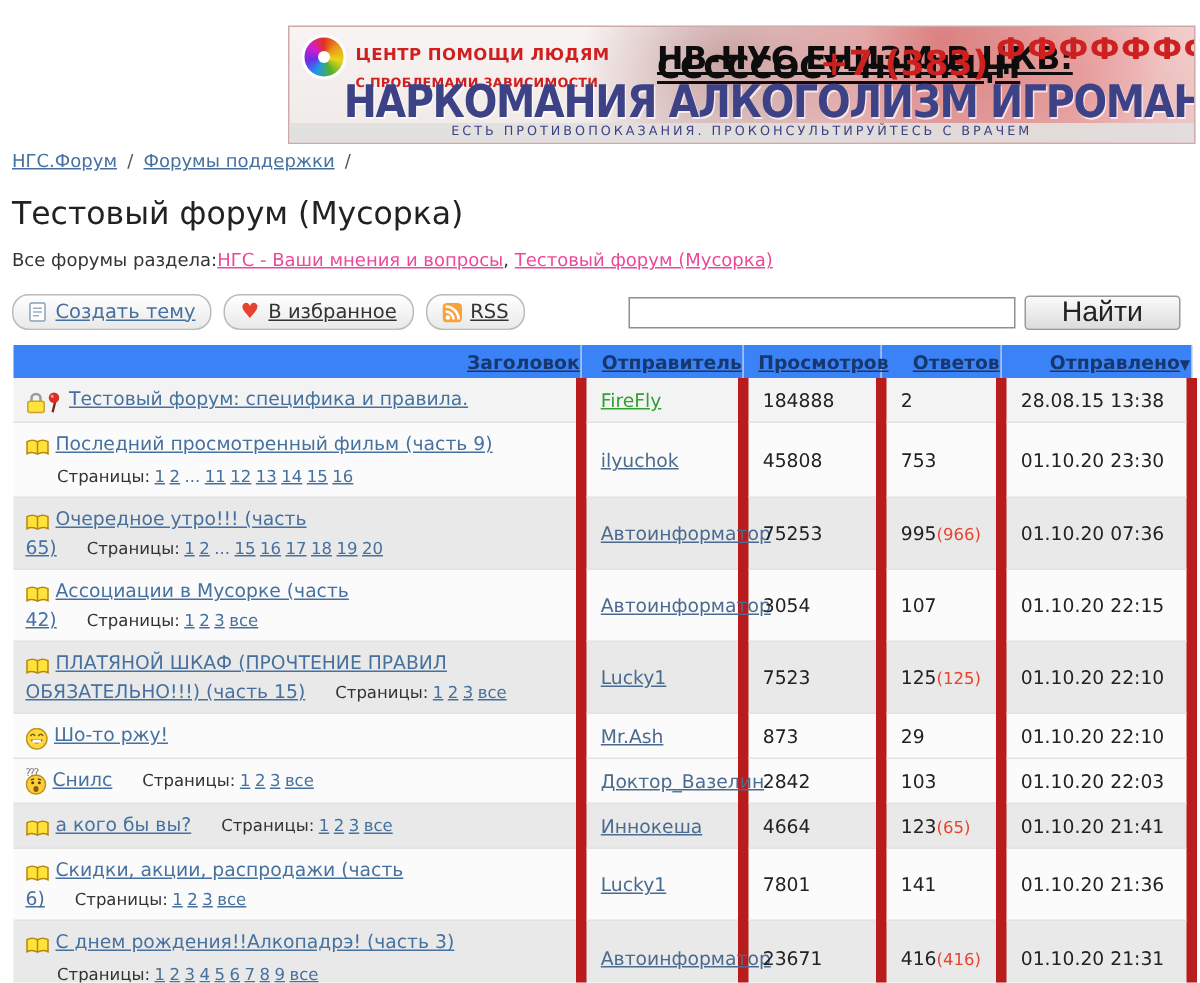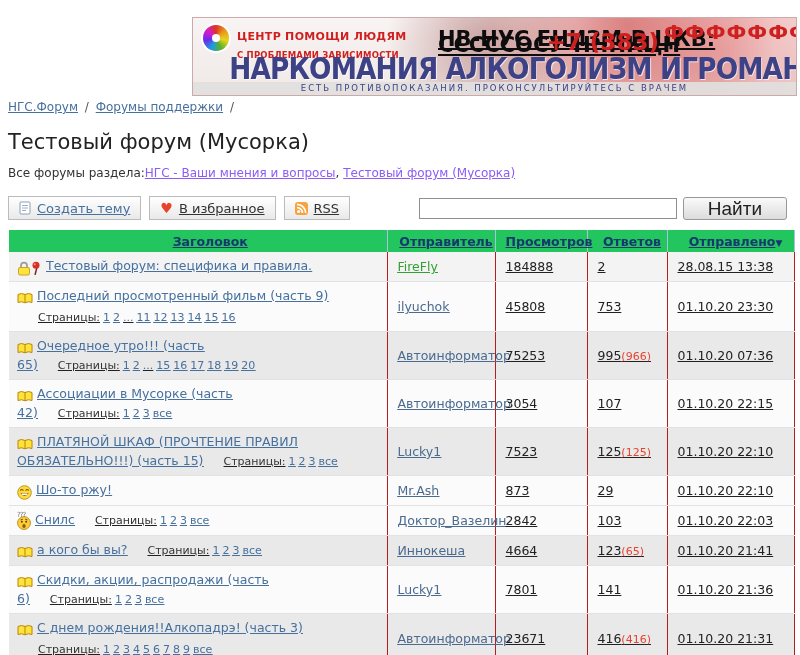--- a/index.html
+++ b/index.html
@@ -44,47 +44,47 @@
     letter-spacing:2px; text-align:center; line-height:13px; white-space:nowrap; }
 
   
   .content { padding:8px 13px 0 8px; }
   a { cursor:pointer; }
   .crumbs { font-size:12px; margin-bottom:16px; }
   .crumbs a { color:#46709e; text-decoration:underline; }
   .crumb-sep { color:#555; margin:0 3px; }
   .page-title { font-size:21px; font-weight:normal; color:#222; margin:2px 0 12px 0; }
   .section-line { font-size:12px; margin-bottom:16px; color:#333; }
-  .section-line a { color:#8b5cf6; text-decoration:underline; }
+  .section-line a { color:#ec4899; text-decoration:underline; }
 
   .toolbar { display:flex; align-items:center; margin-bottom:10px; }
   .tb-btn { display:inline-flex; align-items:center; gap:6px; height:24px;
-    padding:0 10px; margin-right:8px; border:1px solid #bbb; border-radius:0;
+    padding:0 10px; margin-right:8px; border:1px solid #bbb; border-radius:11px;
     background:linear-gradient(#fff,#e9e9e9); font-size:13px; cursor:pointer; }
   .tb-btn a { color:#333; text-decoration:underline; }
   .tb-btn .blue { color:#46709e; }
   .heart { color:#e8432d; font-size:14px; line-height:1; }
   .spacer { flex:1; }
   .search-input { width:258px; height:21px; border:1px solid #8f8f8f; background:#fff;
     font-size:12px; padding:0 4px; margin-right:6px; }
   .search-btn { height:23px; padding:0 24px; font-size:19px; color:#222;
     border:1px solid #999; border-radius:3px; background:linear-gradient(#fafafa,#dcdcdc);
     cursor:pointer; }
 
   
   table { border-collapse:collapse; table-layout:fixed; width:785px; margin-left:1px;
     font-size:12.5px; }
-  th { background:#22c55e; height:22px; text-align:center; font-size:12.5px;
+  th { background:#3b82f6; height:22px; text-align:right; font-size:12.5px;
     border-right:1px solid #a9c1de; }
   th a { color:#17386e; text-decoration:underline; }
   th.c-title { padding-left:25px; }
   th.c-other { padding-left:10px;margin-top:48px; }
   .sortarrow { color:#17386e; font-size:9px; }
-  td { border-right:1px solid #b91c1c; border-bottom:1px solid #e2e2e2;
-    padding:5px 6px 5px 10px; vertical-align:middle; color:#222;text-decoration:underline; }
+  td { border-right:7px solid #b91c1c; border-bottom:1px solid #e2e2e2;
+    padding:5px 6px 5px 10px; vertical-align:middle; color:#222; }
   td.t-title { padding-left:8px; line-height:17px; }
   tr.shade td { background:#e9e9e9; }
   tr.plain td { background:#fbfbfb; }
   tr.sticky td { background:#f3f3f3; }
   .topic { color:#46709e; text-decoration:underline; }
   .icons { display:inline-block; vertical-align:-2px; margin-right:4px; white-space:nowrap; }
   .icons svg { vertical-align:middle; }
   .pages { font-size:11px; color:#333; }
   .pages.inline { margin-left:20px; }
   .pages.newline { display:block; margin-top:3px; margin-left:21px; }

